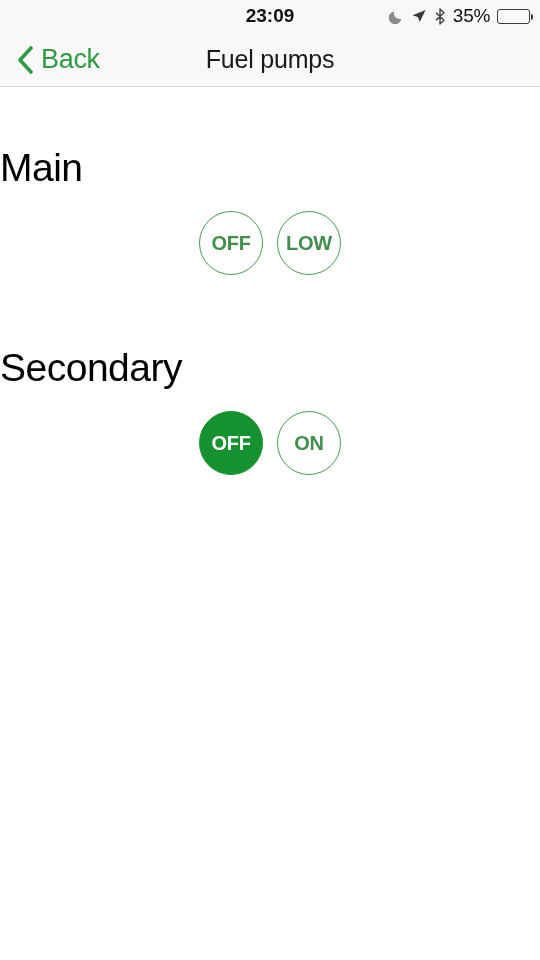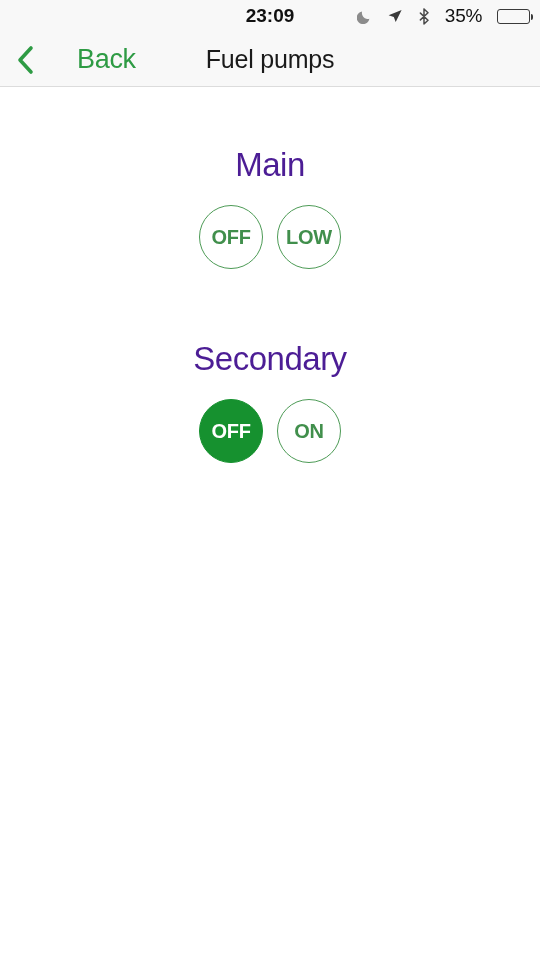--- a/index.html
+++ b/index.html
@@ -72,21 +72,21 @@
     font-size: 19px;
     font-weight: bold;
     color: #111111;
     letter-spacing: 0px;
     margin-top: 44px;
   }
   .status-right {
     margin-left: auto;
     display: flex;
     align-items: center;
-    gap: 15px;
+    gap: 7px;
     z-index: 2;
   }
   .moon-icon, .loc-icon, .bt-icon { display: inline-flex; align-items: center; }
   .battery-pct {
     font-size: 19px;
     color: #111111;
     letter-spacing: -0.3px;
   }
   .battery {
     width: 33px;
@@ -135,21 +135,20 @@
     cursor: pointer;
     background: none;
     border: none;
     padding: 0 6px 0 4px;
   }
   .chevron-left { display: inline-flex; align-items: center; }
   .back-label {
     font-size: 27px;
     color: #2e9b44;
     letter-spacing: -0.3px;
-    margin-left: 36px;
   }
   .nav-title {
     position: absolute;
     left: 0; top: 0;
     width: 540px;
     height: 55px;
     display: flex;
     align-items: center;
     justify-content: center;
     font-size: 25px;
@@ -162,23 +161,23 @@
   
   .content {
     position: absolute;
     top: 88px; left: 0;
     width: 540px;
     height: 872px;
     background: #ffffff;
   }
   .section { width: 540px; }
   .section-title {
-    text-align: center;
-    font-size: 33px;
-    color: #4c1d95;
+    text-align: left;
+    font-size: 39px;
+    color: #000000;
     letter-spacing: -0.5px;
     line-height: 1;
   }
   .section-main .section-title { padding-top: 60px; }
   .section-secondary .section-title { padding-top: 73px; }
   .option-row {
     display: flex;
     justify-content: center;
     align-items: center;
     gap: 14px;

